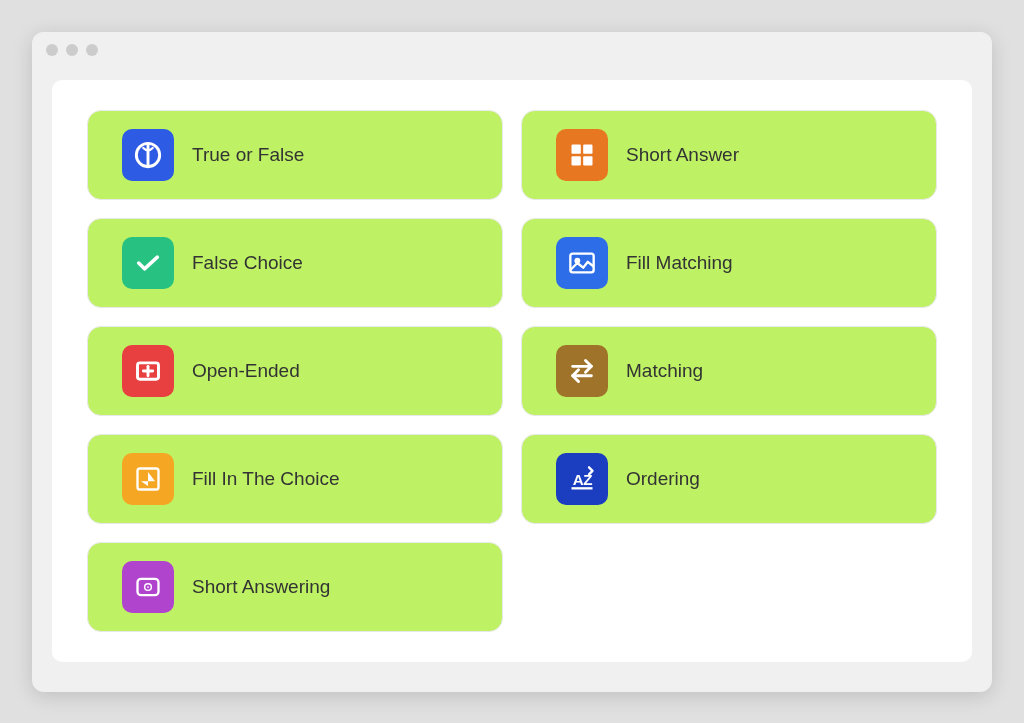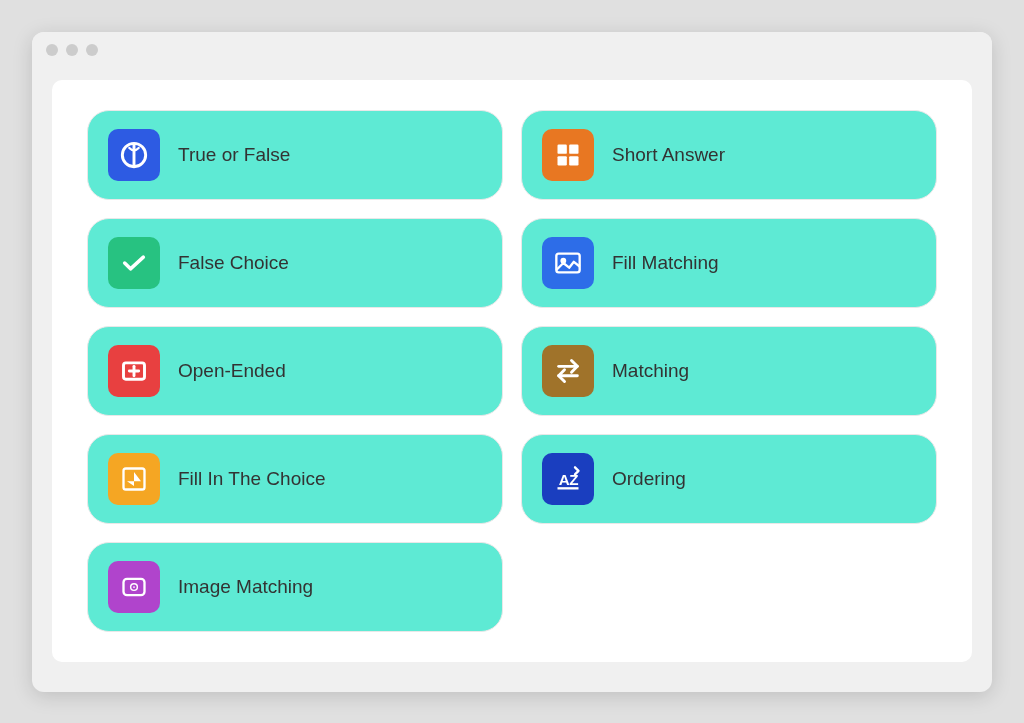--- a/index.html
+++ b/index.html
@@ -50,25 +50,25 @@
       display: grid;
       grid-template-columns: 1fr 1fr;
       gap: 18px;
     }
 
     .card {
       display: flex;
       align-items: center;
       gap: 18px;
       border: 1.5px solid #e8e8e8;
-      border-radius: 22px;
-      padding: 18px 20px;
+      border-radius: 14px;
+      padding: 18px 34px;
       cursor: pointer;
       transition: box-shadow 0.2s;
-      background: #5eead4;
+      background: #bef264;
     }
 
     .icon-box {
       width: 52px;
       height: 52px;
       border-radius: 10px;
       display: flex;
       align-items: center;
       justify-content: center;
       flex-shrink: 0;
@@ -190,17 +190,17 @@
           <span class="card-label">Ordering</span>
         </div>
         <div class="card">
           <div class="icon-box bg-violet">
             <svg viewBox="0 0 24 24">
               <rect x="3" y="5" width="18" height="14" rx="3" fill="none" stroke="white" stroke-width="2"></rect>
               <circle cx="12" cy="12" r="3.5" fill="white"></circle>
               <circle cx="12" cy="12" r="1.5" fill="none" stroke="#b044cc" stroke-width="1.5"></circle>
             </svg>
           </div>
-          <span class="card-label">Image Matching</span>
+          <span class="card-label">Short Answering</span>
         </div>
       </div>
   </div>
 </div>
 
 </body></html>

